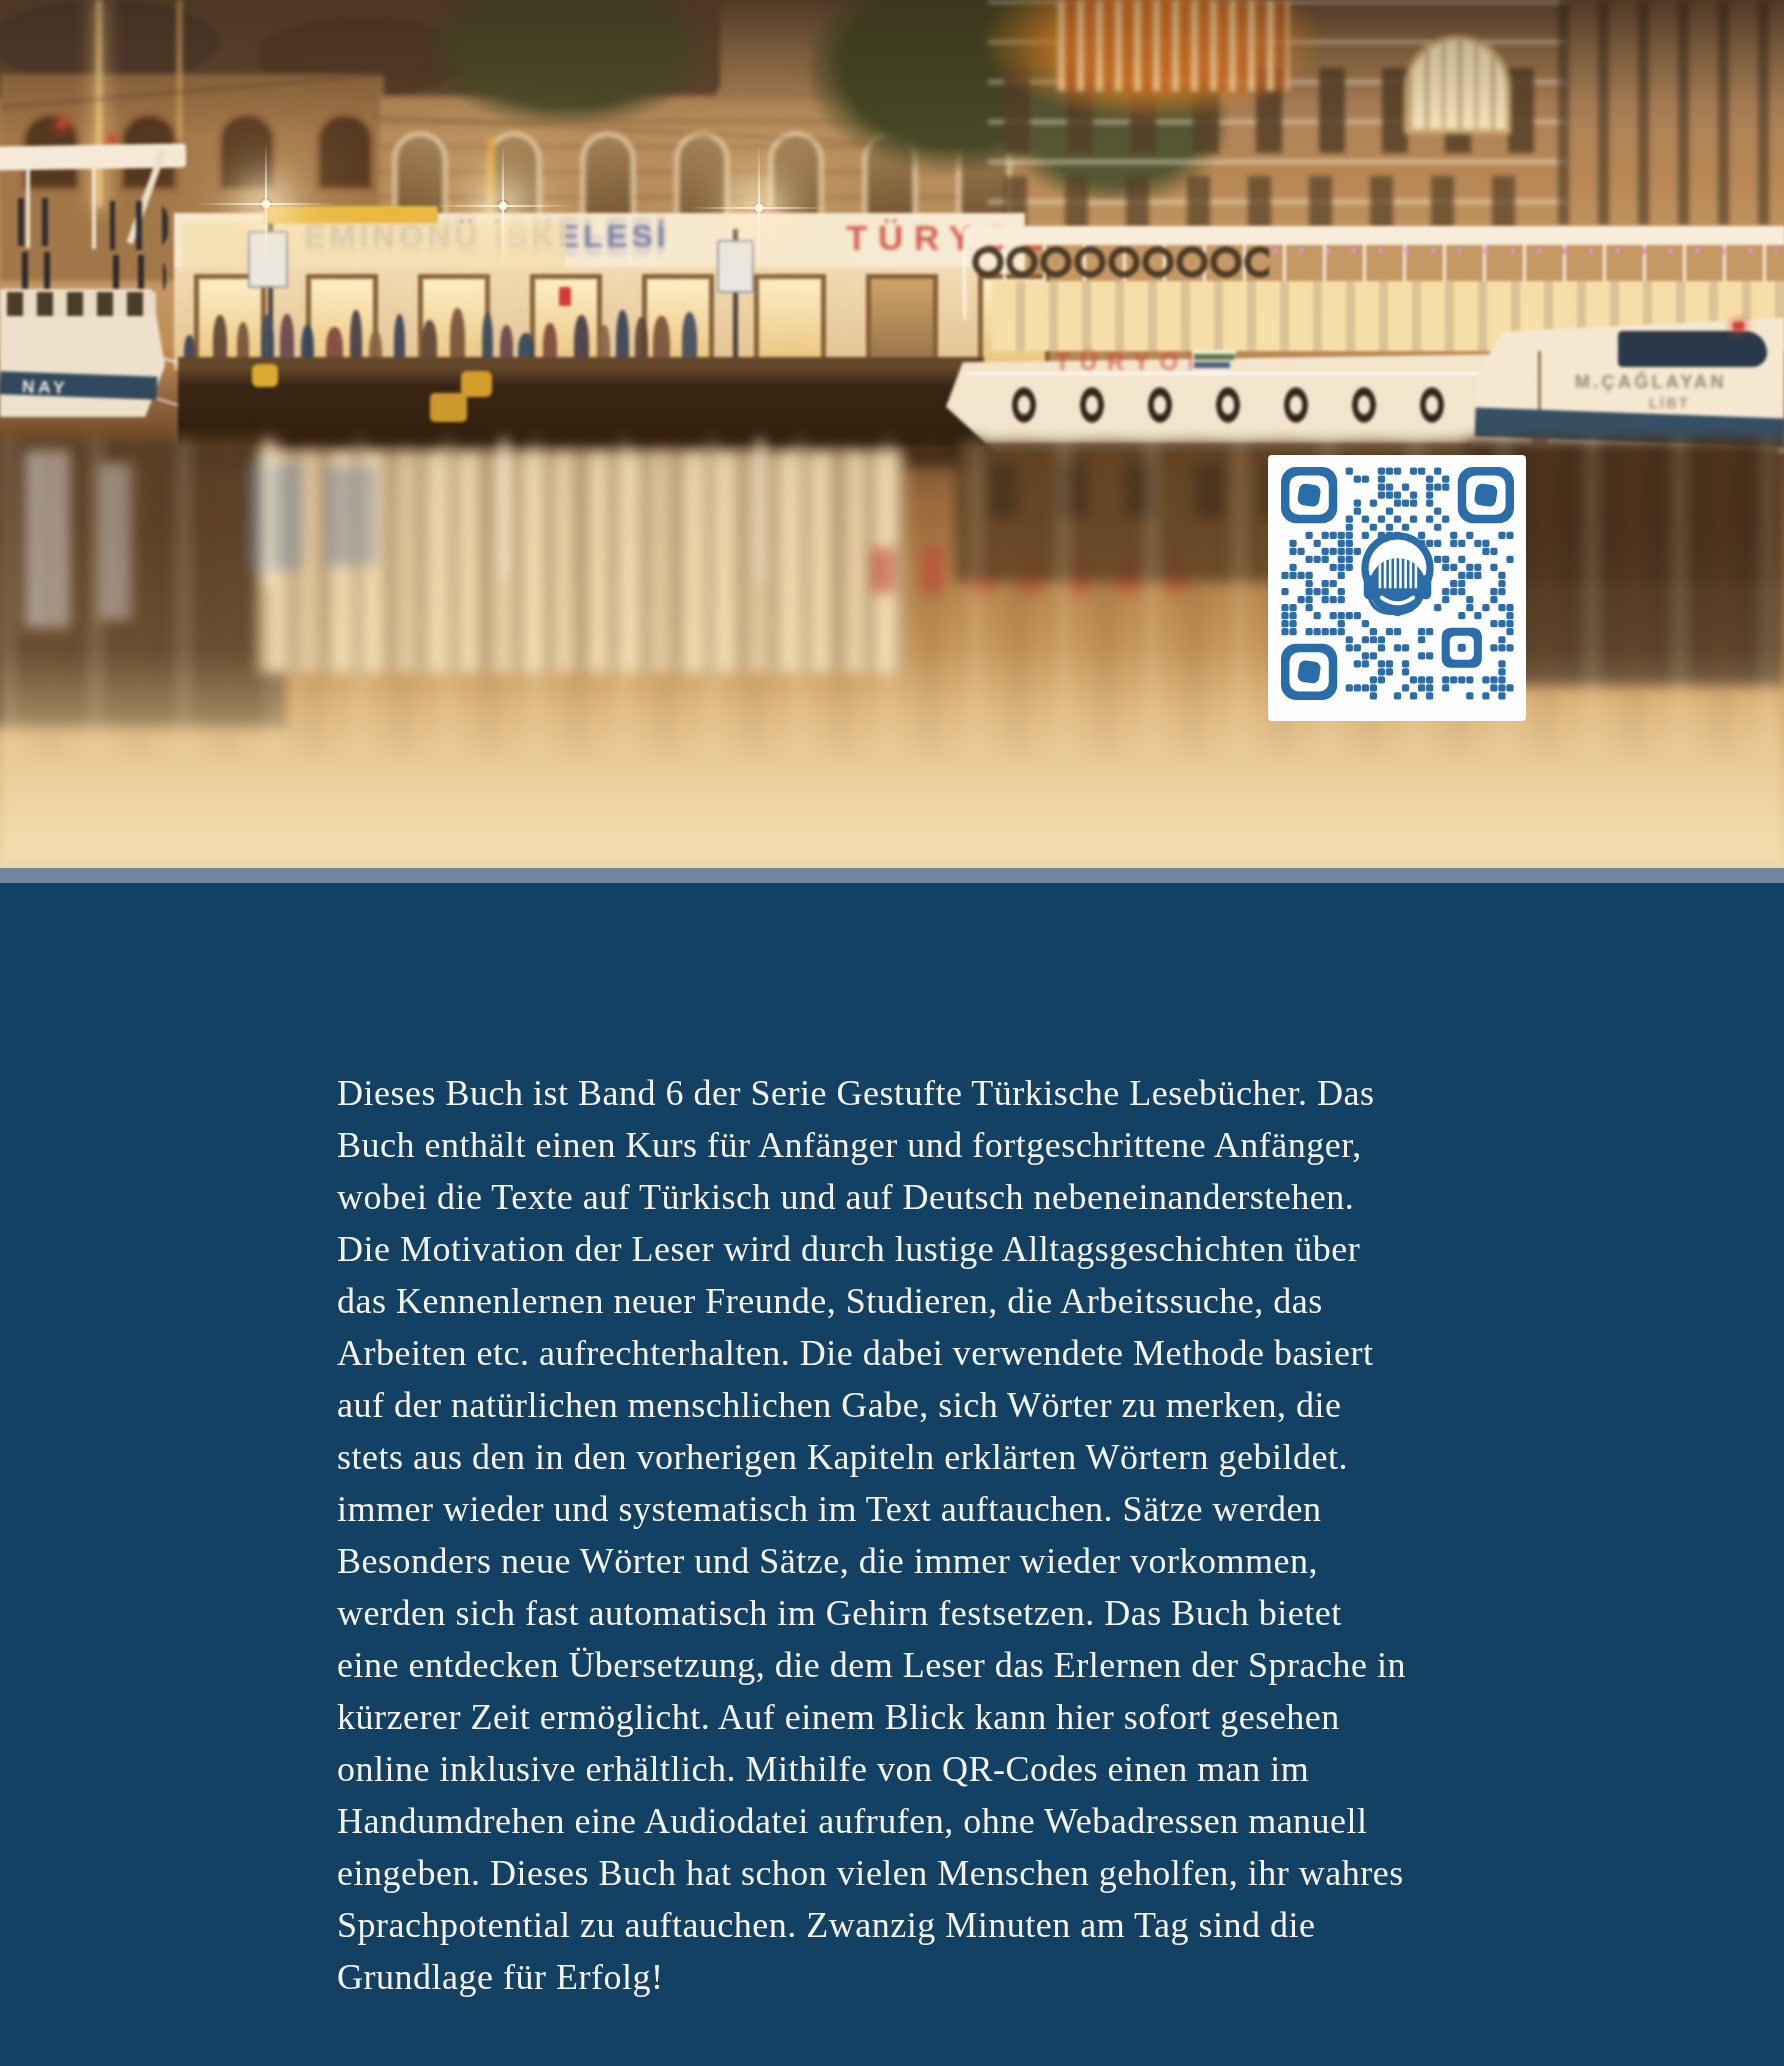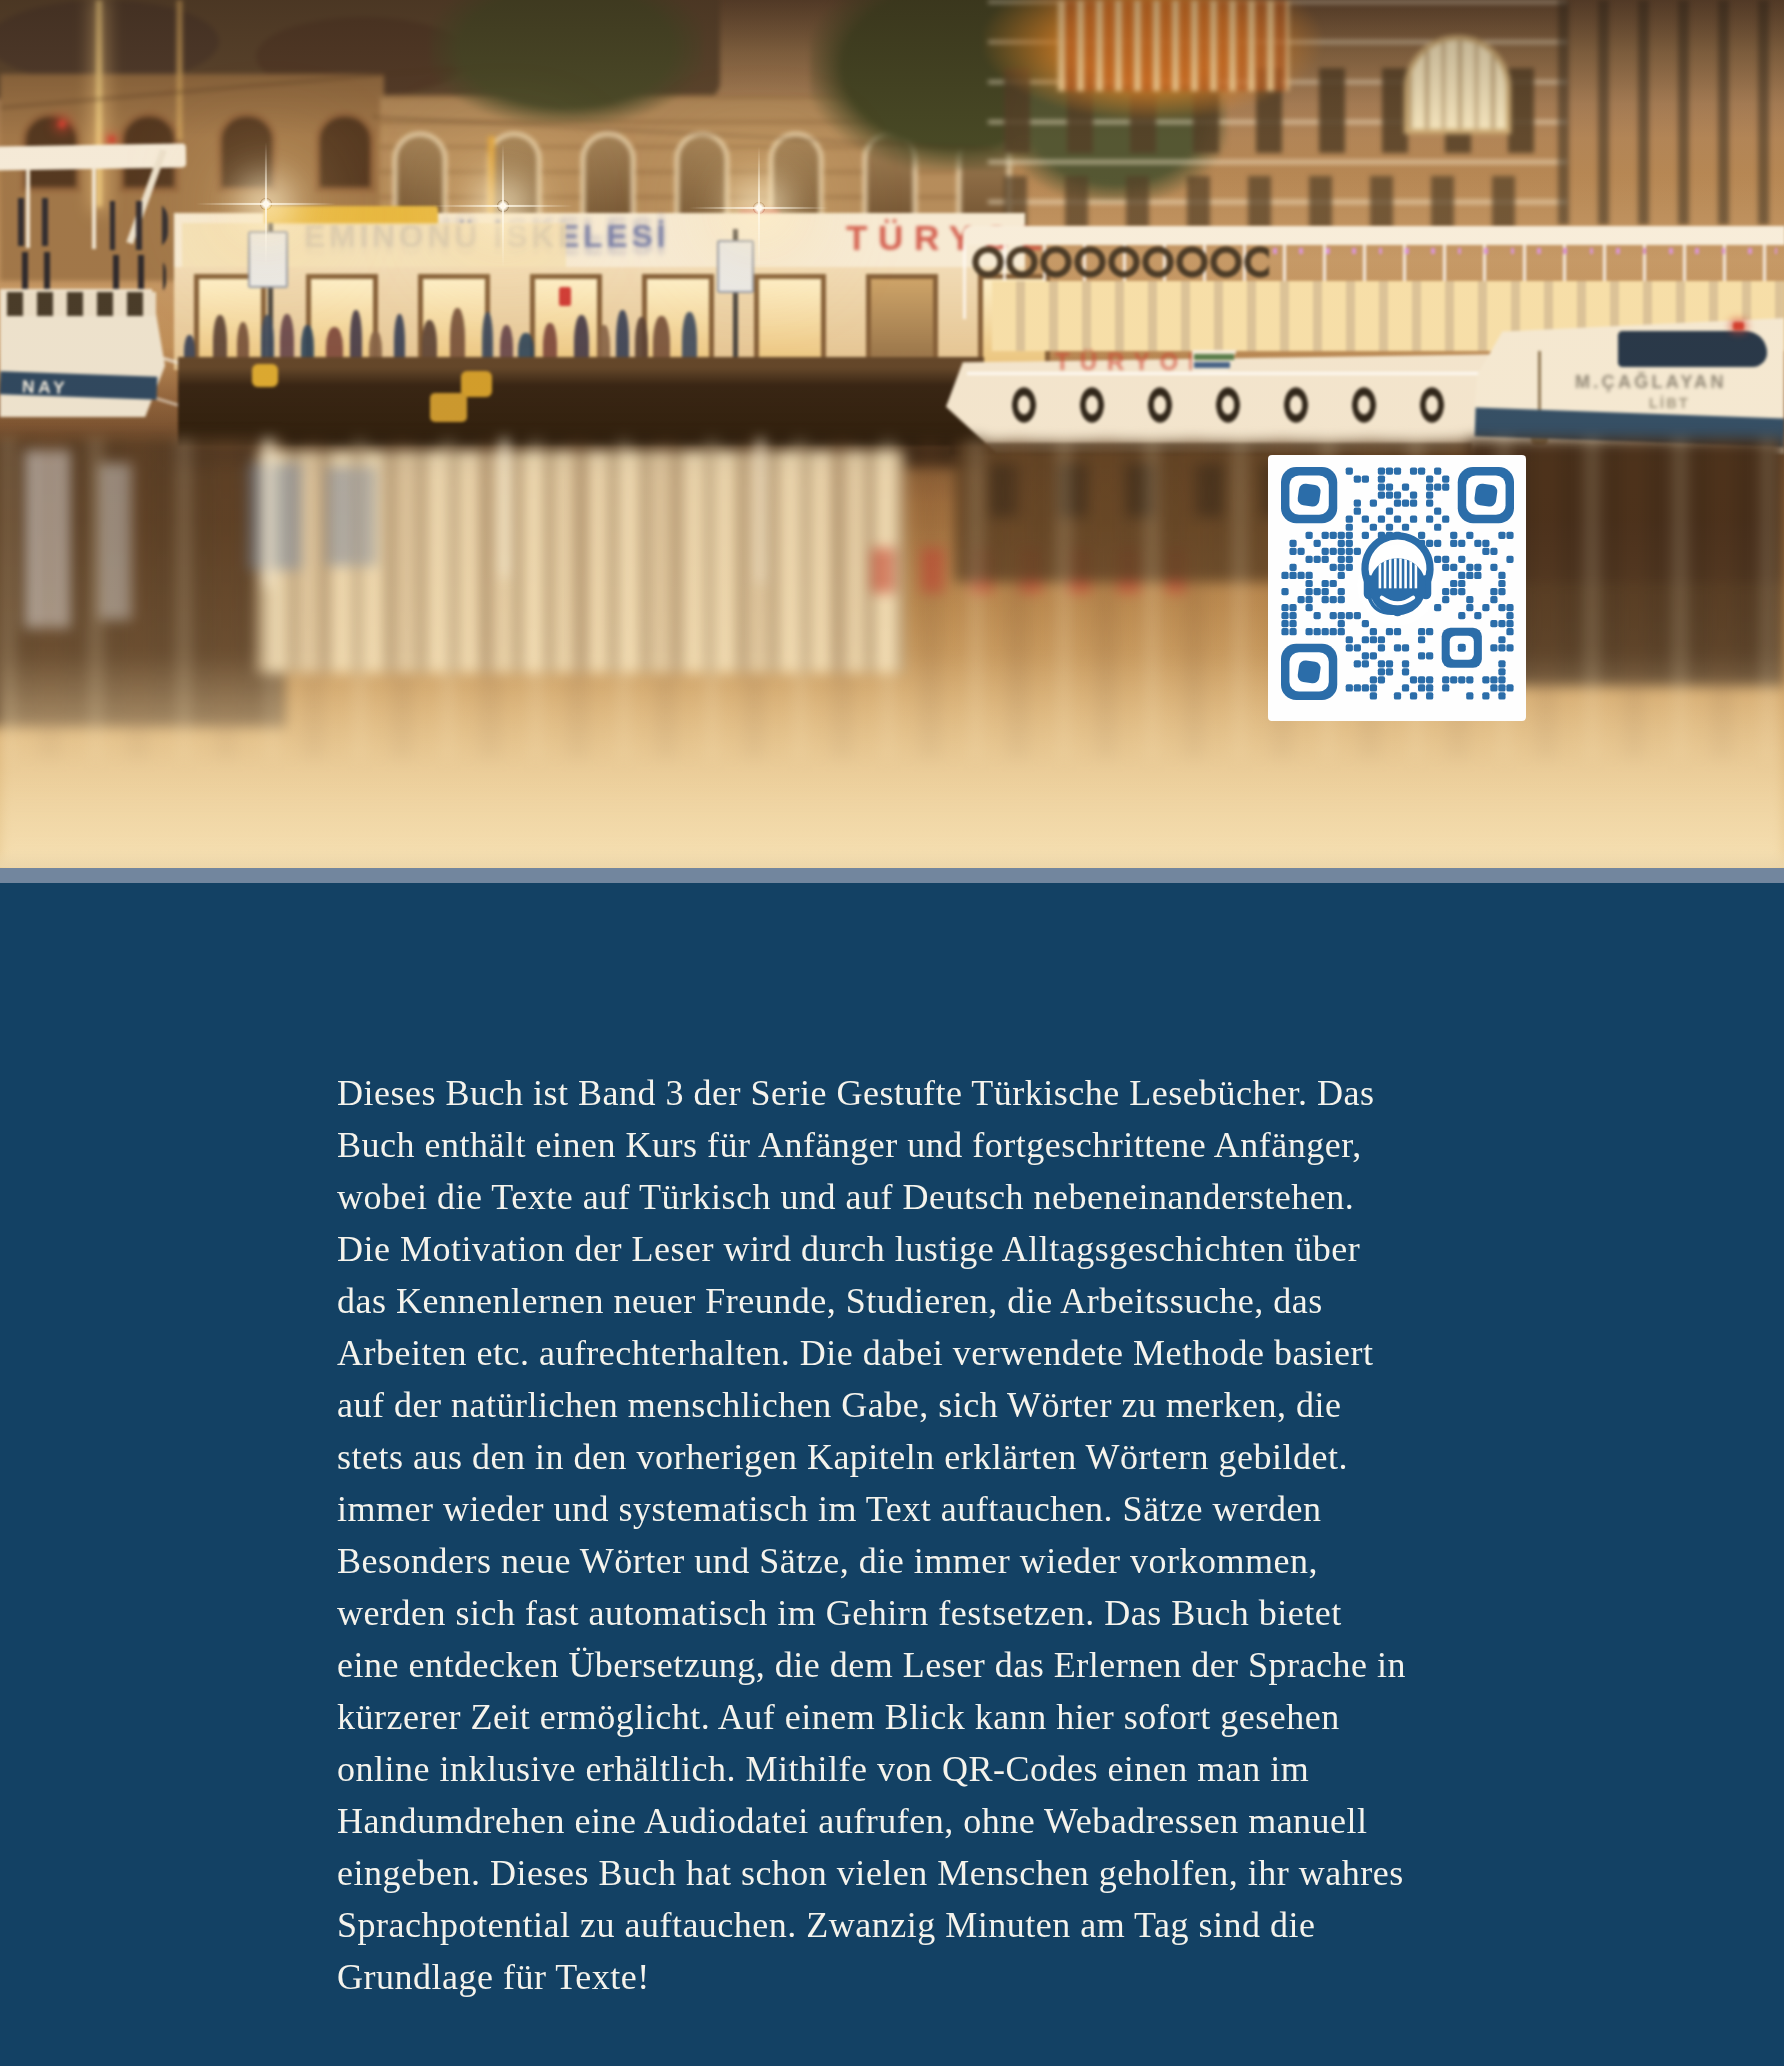--- a/index.html
+++ b/index.html
@@ -517,34 +517,34 @@
           <path d="M 11.0 16.3 Q 11.7 18.35 14.1 18.2" fill="none" stroke-width="0.45" class="qrc" stroke="#2b6da9"></path>
           <ellipse cx="14.5" cy="18.15" rx="0.6" ry="0.42" class="qrc-f" fill="#2b6da9"></ellipse>
         </g>
       </svg>
     </div>
   </div>
 
   <div class="divider"></div>
 
   <div class="blurb">
-    <div class="line">Dieses Buch ist Band 3 der Serie Gestufte Türkische Lesebücher. Das</div>
+    <div class="line">Dieses Buch ist Band 6 der Serie Gestufte Türkische Lesebücher. Das</div>
     <div class="line">Buch enthält einen Kurs für Anfänger und fortgeschrittene Anfänger,</div>
     <div class="line">wobei die Texte auf Türkisch und auf Deutsch nebeneinanderstehen.</div>
     <div class="line">Die Motivation der Leser wird durch lustige Alltagsgeschichten über</div>
     <div class="line">das Kennenlernen neuer Freunde, Studieren, die Arbeitssuche, das</div>
     <div class="line">Arbeiten etc. aufrechterhalten. Die dabei verwendete Methode basiert</div>
     <div class="line">auf der natürlichen menschlichen Gabe, sich Wörter zu merken, die</div>
     <div class="line">stets aus den in den vorherigen Kapiteln erklärten Wörtern gebildet.</div>
     <div class="line">immer wieder und systematisch im Text auftauchen. Sätze werden</div>
     <div class="line">Besonders neue Wörter und Sätze, die immer wieder vorkommen,</div>
     <div class="line">werden sich fast automatisch im Gehirn festsetzen. Das Buch bietet</div>
     <div class="line">eine entdecken Übersetzung, die dem Leser das Erlernen der Sprache in</div>
     <div class="line">kürzerer Zeit ermöglicht. Auf einem Blick kann hier sofort gesehen</div>
     <div class="line">online inklusive erhältlich. Mithilfe von QR-Codes einen man im</div>
     <div class="line">Handumdrehen eine Audiodatei aufrufen, ohne Webadressen manuell</div>
     <div class="line">eingeben. Dieses Buch hat schon vielen Menschen geholfen, ihr wahres</div>
     <div class="line">Sprachpotential zu auftauchen. Zwanzig Minuten am Tag sind die</div>
-    <div class="line">Grundlage für Texte!</div>
+    <div class="line">Grundlage für Erfolg!</div>
   </div>
 
 </div>
 
 
 </body></html>

